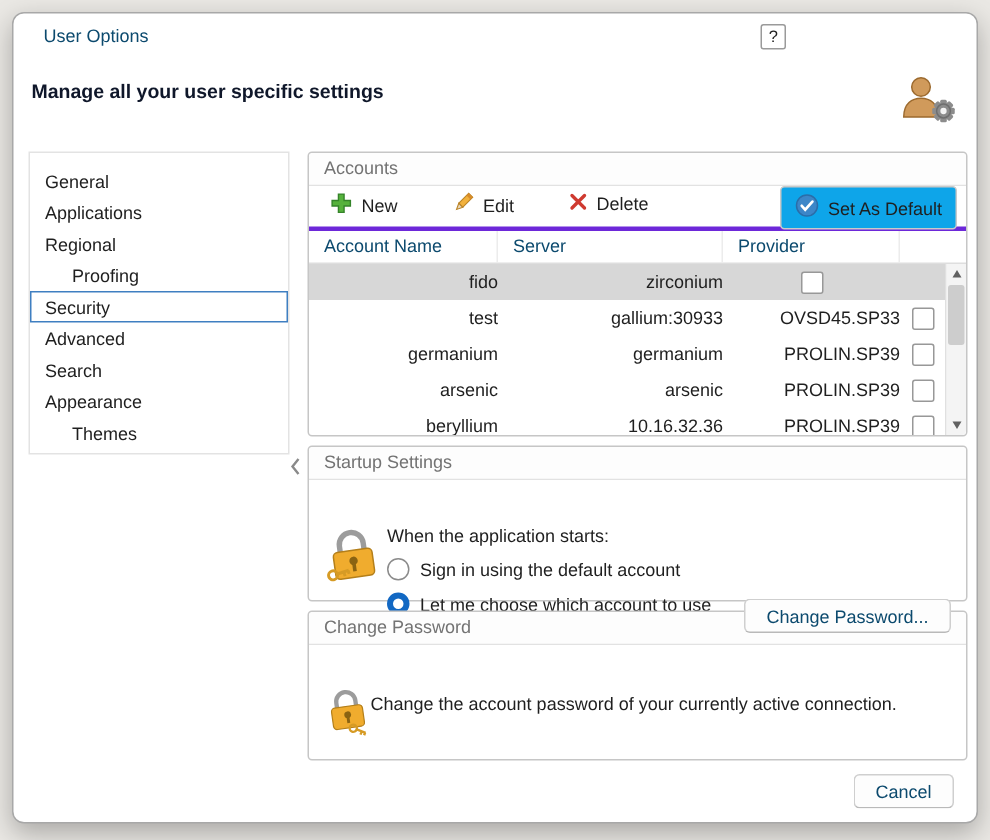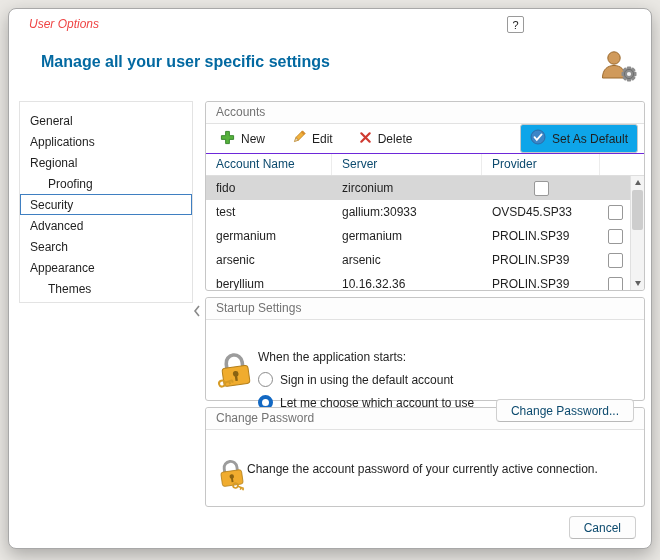--- a/index.html
+++ b/index.html
@@ -5,57 +5,57 @@
   * { margin:0; padding:0; box-sizing:border-box; }
   html,body { width:660px; height:560px; }
   body { font-family:"Liberation Sans", sans-serif; font-size:12px; color:#1f1f1f; background:#eae8e4; }
   .canvas { position:relative; width:660px; height:560px; overflow:hidden; }
 
   .dialog { position:absolute; left:8px; top:8px; width:644px; height:541px; background:#fff;
             border:1px solid #a8a8a8; border-radius:8px; box-shadow:0 6px 18px rgba(0,0,0,.28); }
 
   
   .titlebar { position:absolute; left:0; top:0; right:0; height:30px; border-radius:8px 8px 0 0; }
-  .title { position:absolute; left:20px; top:8px; font-size:12px; color:#ef4444;font-style:italic; }
+  .title { position:absolute; left:20px; top:8px; font-size:12px; color:#0c4a6e; }
   .help-btn { position:absolute; right:127px; top:7px; width:17px; height:17px; background:#fff;
               border:1px solid #9a9a9a; border-radius:2px; font-family:inherit; font-size:11px; color:#222;
               display:flex; align-items:center; justify-content:center; cursor:default; }
 
-  .subtitle { position:absolute; left:12px; top:44px; font-size:16px; font-weight:bold; color:#0369a1;margin-left:20px; }
+  .subtitle { position:absolute; left:12px; top:44px; font-size:13px; font-weight:bold; color:#0f172a; }
   .user-icon { position:absolute; right:12px; top:40px; }
 
   
   .sidebar { position:absolute; left:10px; top:92px; width:174px; height:202px; background:#fff;
              border:1px solid #e3e3e3; padding-top:8px; }
   .side-item { height:21px; line-height:20px; padding-left:9px; border:1px solid transparent; cursor:default; }
   .side-item.indent { padding-left:27px; }
   .side-item.selected { border:1px solid #3f7fc1; }
 
   .collapse { position:absolute; left:181px; top:293px; width:13px; height:20px;
               display:flex; align-items:center; justify-content:center; cursor:pointer; }
 
   
   .group { position:absolute; left:196px; width:440px; background:#fff; border:1px solid #c6c6c6; border-radius:3px; }
   .group-header { height:22px; line-height:21px; padding-left:10px; color:#737373; background:#fdfdfd;
                   border-bottom:1px solid #e2e2e2; border-radius:3px 3px 0 0; }
 
   .accounts-group { top:92px; height:190px; }
-  .toolbar { height:30px; display:flex; align-items:center; gap:14px; padding:0 6px 0 8px; border-bottom:1px solid #6d28d9; }
+  .toolbar { height:30px; display:flex; align-items:flex-start; gap:24px; padding:0 6px 0 8px; border-bottom:3px solid #6d28d9; }
   .tbtn { display:flex; align-items:center; gap:6px; background:none; border:none; font-family:inherit; font-size:12px;
           color:#1f1f1f; padding:4px 6px; cursor:pointer; }
   .tbtn-default { margin-left:auto; border:1px solid #c9c9c9; border-radius:3px; background:#0ea5e9; padding:4px 9px; }
 
   .thead { display:grid; grid-template-columns:126px 150px 118px 1fr; height:22px; line-height:21px;
            border-bottom:1px solid #dedede; color:#0c4a6e; padding-right:14px; }
   .thead > div { padding-left:10px; border-right:1px solid #ececec; overflow:hidden; white-space:nowrap; cursor:default; }
   .thead > div:last-child { border-right:none; }
 
   .tbody { position:relative; height:114px; overflow:hidden; }
   .trow { display:grid; grid-template-columns:126px 150px 118px 1fr; height:24px; line-height:24px; padding-right:14px; cursor:default; }
-  .trow > div { padding-left:10px; overflow:hidden; white-space:nowrap; }
+  .trow > div { padding-left:10px; overflow:hidden; white-space:nowrap;text-align:right; }
   .trow .cb-cell { display:flex; align-items:center; justify-content:center; padding:0; }
   .trow.selected { background:#d7d7d7; }
   .checkbox { width:15px; height:15px; border:1px solid #989898; border-radius:2px; background:#fff; }
 
   .vscroll { position:absolute; right:0; top:74px; width:14px; height:114px; background:#f4f4f4;
              border-left:1px solid #e0e0e0; border-radius:0 0 3px 0; }
   .scroll-btn { position:absolute; left:0; width:13px; height:13px; display:flex; align-items:center; justify-content:center; }
   .scroll-btn.up { top:0; }
   .scroll-btn.down { bottom:0; }
   .tri-up { width:0; height:0; border-left:3.5px solid transparent; border-right:3.5px solid transparent; border-bottom:5px solid #616161; }

